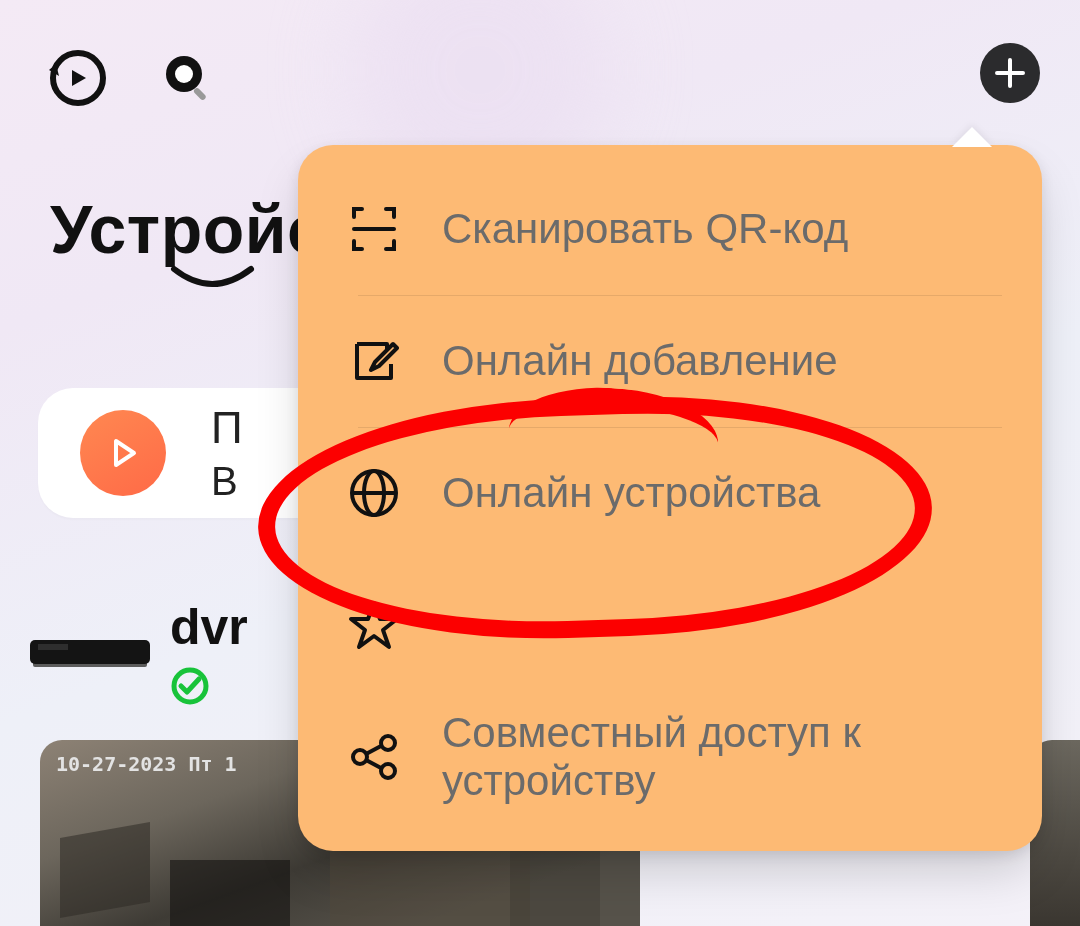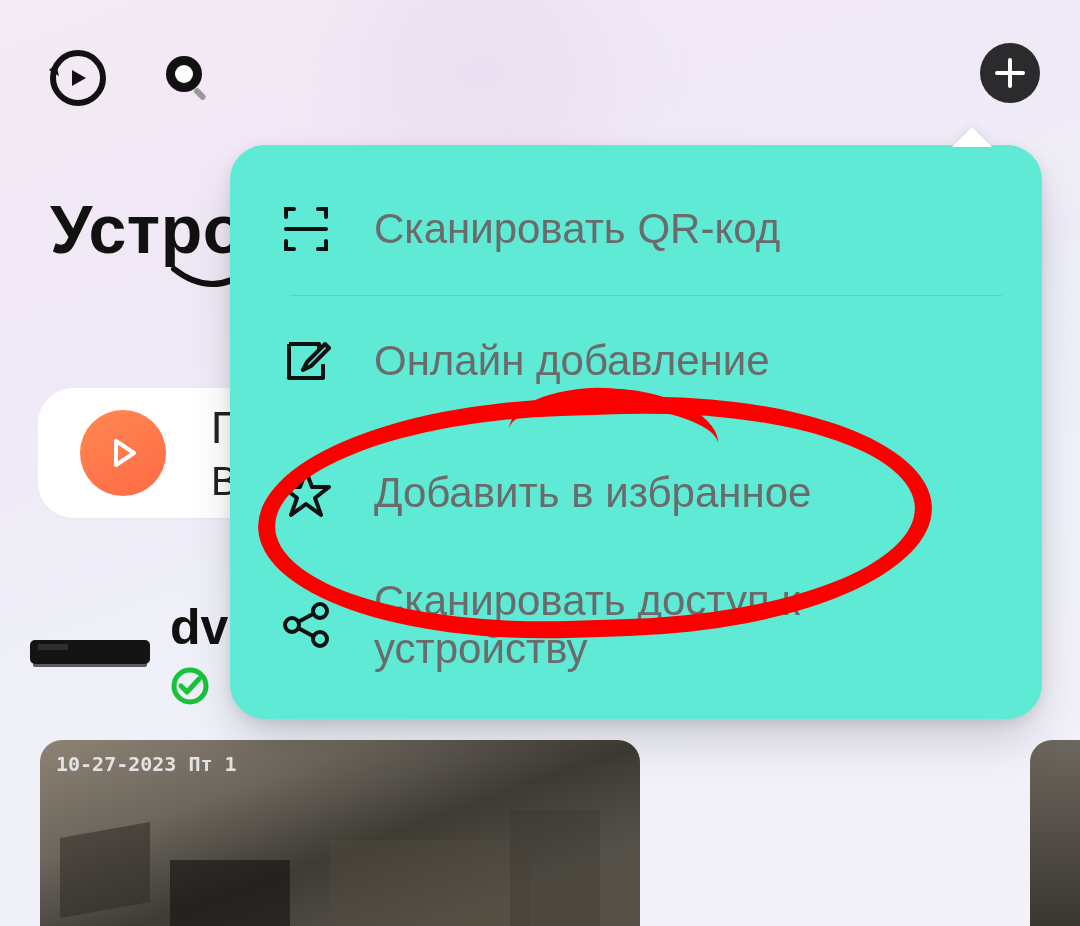--- a/index.html
+++ b/index.html
@@ -149,22 +149,22 @@
     right:0; top:740px;
     width:50px; height:186px;
     background: linear-gradient(#6c685f,#3a3630);
     border-top-left-radius:22px;
   }
 
   
   .dropdown{
     position:absolute;
     right:38px; top:145px;
-    width:812px;
-    background:#5eead4;
+    width:744px;
+    background:#fdba74;
     border-radius:35px;
     box-shadow: 0 25px 50px -8px rgba(0,0,0,.18), 0 4px 14px rgba(0,0,0,.09);
     padding: 18px 0 28px;
     box-sizing:border-box;
     z-index:10;
   }
   .dropdown::before{
     content:"";
     position:absolute;
     top:-18px; right:50px;
@@ -313,37 +313,46 @@
     <span class="menu-icon">
       <svg width="50" height="50" viewBox="0 0 50 50" stroke="#111" stroke-width="4" fill="none" stroke-linejoin="round">
         <path d="M8 8 H38 V14"></path>
         <path d="M8 8 V42 H42 V28"></path>
         <path d="M44 8 L26 26 L22 34 L30 30 L48 12 Z"></path>
       </svg>
     </span>
     <span class="menu-label">Онлайн добавление</span>
   </div>
 
+  <div class="menu-item sep">
+    <span class="menu-icon">
+      <svg width="52" height="52" viewBox="0 0 52 52" stroke="#111" stroke-width="4" fill="none">
+        <circle cx="26" cy="26" r="22"></circle>
+        <ellipse cx="26" cy="26" rx="10" ry="22"></ellipse>
+        <path d="M4 26 H48"></path>
+      </svg>
+    </span>
+    <span class="menu-label">Онлайн устройства</span>
+  </div>
 
   <div class="menu-item">
     <span class="menu-icon">
       <svg width="52" height="52" viewBox="0 0 52 52" stroke="#111" stroke-width="4" fill="none" stroke-linejoin="round">
         <path d="M26 4 L32 20 L49 20 L35 31 L41 48 L26 37 L11 48 L17 31 L3 20 L20 20 Z"></path>
       </svg>
     </span>
-    <span class="menu-label">Добавить в избранное</span>
   </div>
 
   <div class="menu-item">
     <span class="menu-icon">
       <svg width="52" height="52" viewBox="0 0 52 52" stroke="#111" stroke-width="4" fill="none">
         <circle cx="40" cy="12" r="7"></circle>
         <circle cx="12" cy="26" r="7"></circle>
         <circle cx="40" cy="40" r="7"></circle>
         <path d="M18 23 L33 15"></path>
         <path d="M18 29 L33 37"></path>
       </svg>
     </span>
-    <span class="menu-label">Сканировать доступ к устройству</span>
+    <span class="menu-label">Совместный доступ к устройству</span>
   </div>
 </div>
 
 <div class="annotation"></div>
 
 </body></html>

